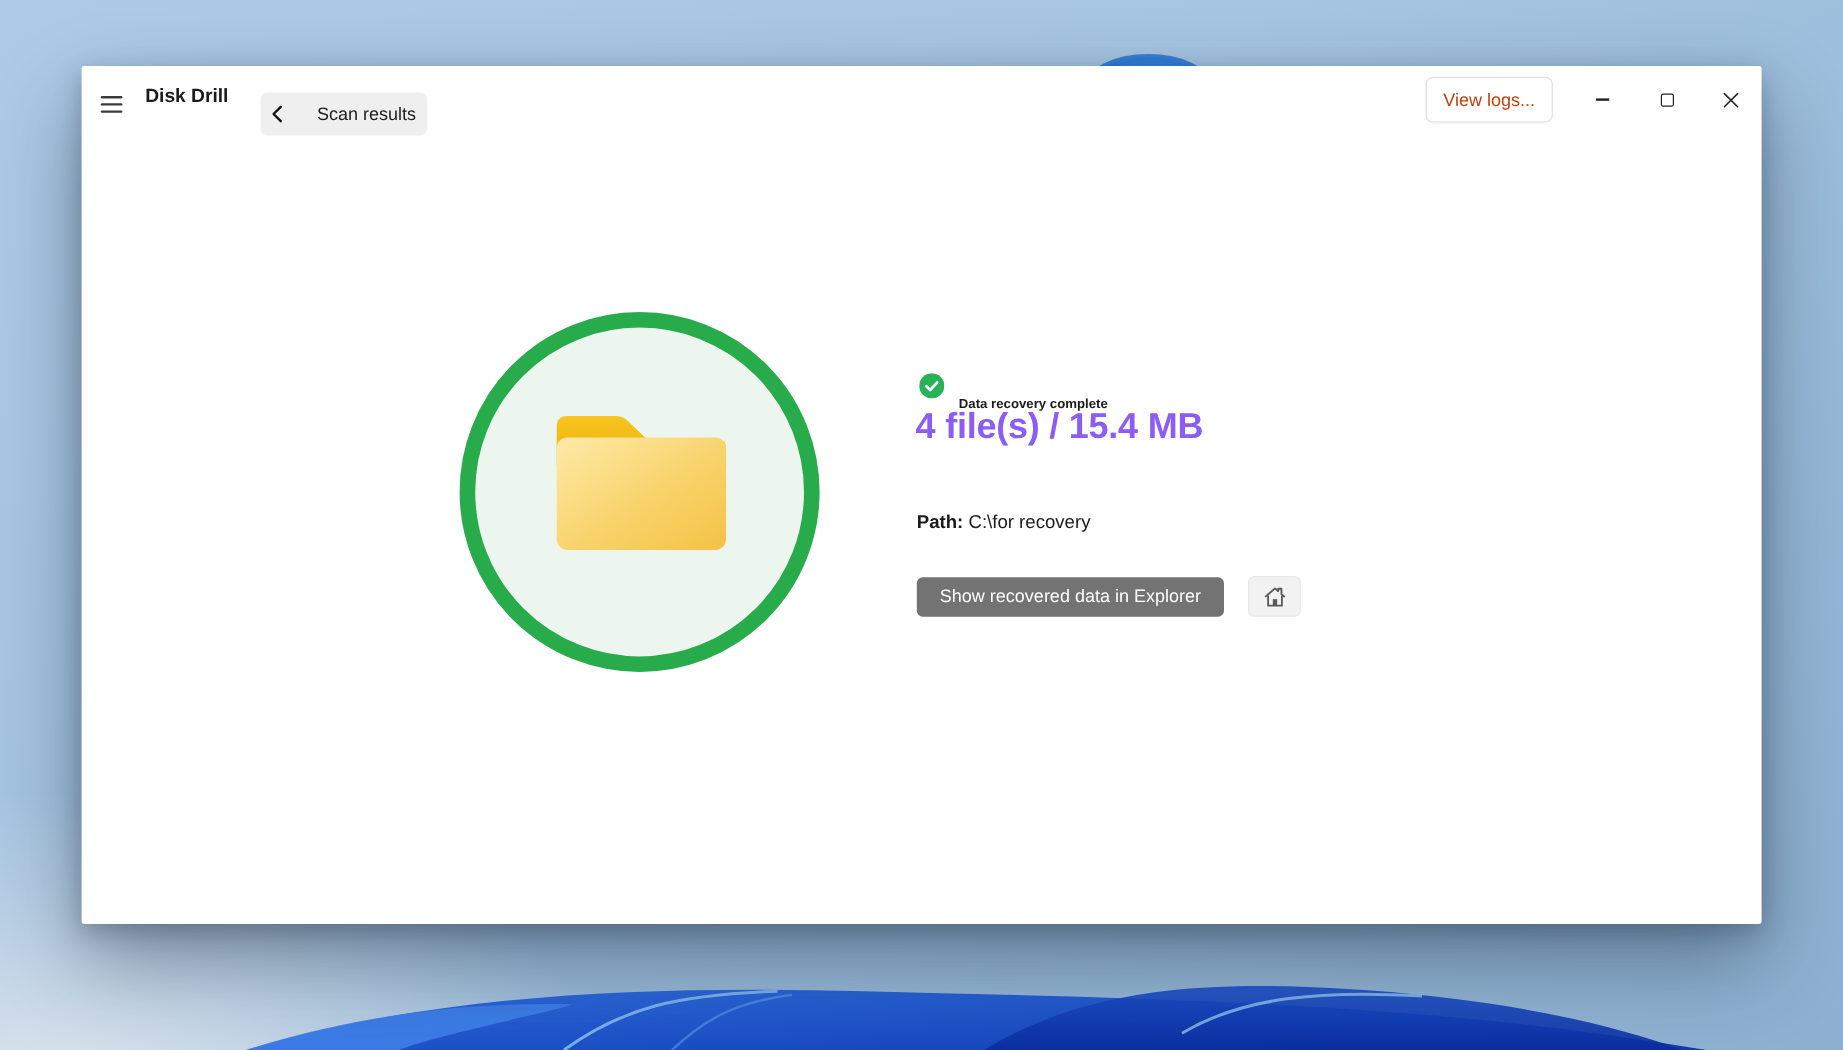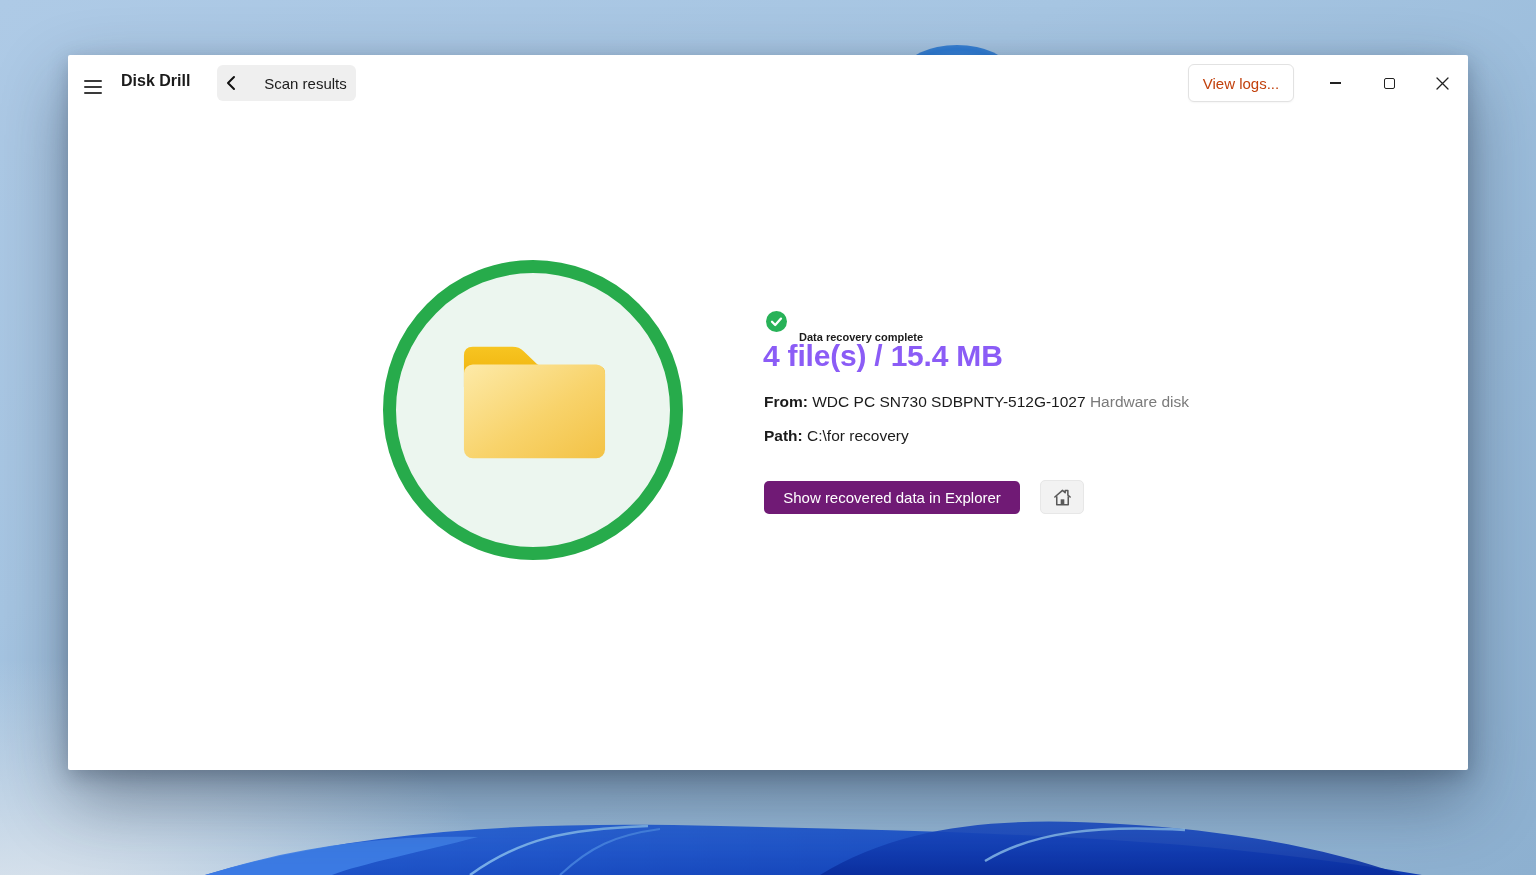--- a/index.html
+++ b/index.html
@@ -27,21 +27,21 @@
     background:#ffffff; border-radius:2px;
     box-shadow:0 30px 70px rgba(25,35,55,.42), 0 6px 20px rgba(25,35,55,.25);
   }
 
   
   .hamburger { position:absolute; left:16px; top:19px; width:28px; height:26px; cursor:pointer;
     display:flex; flex-direction:column; justify-content:center; gap:4px; }
   .hamburger span { display:block; width:18px; height:2px; background:#3a3a3a; border-radius:1px; }
   .app-title { position:absolute; left:53px; top:17px; font-size:16px; font-weight:700; color:#1b1b1b; }
   .back-btn {
-    position:absolute; left:149px; top:10px; width:139px; height:36px;
+    position:absolute; left:149px; top:22px; width:139px; height:36px;
     background:#efefef; border:none; border-radius:6px; cursor:pointer;
     display:flex; align-items:center; justify-content:center; gap:28px;
     font-family:inherit; font-size:15px; color:#1b1b1b;
   }
   .view-logs-btn {
     position:absolute; left:1120px; top:9px; width:106px; height:38px;
     background:#fff; border:1px solid #e2e2e2; border-radius:6px; cursor:pointer;
     font-family:inherit; font-size:15px; color:#c2410c;
     box-shadow:0 1px 2px rgba(0,0,0,.04);
   }
@@ -61,21 +61,21 @@
   .status-row { position:absolute; left:698px; top:244px; display:flex; align-items:center; gap:12px; }
   .status-text { font-size:11px; font-weight:700; color:#1b1b1b;margin-top:32px; }
   .summary { position:absolute; left:695px; top:284px; font-size:30px; font-weight:700; color:#8b5cf6; letter-spacing:-.2px; }
   .meta-line { position:absolute; left:696px; font-size:15.5px; color:#1b1b1b; }
   .meta-line.from { top:338px; } .meta-line.path { top:372px;text-align:center; }
   .meta-label { font-weight:700; }
   .muted { color:#7a7a7a; }
 
   .primary-btn {
     position:absolute; left:696px; top:426px; width:256px; height:33px;
-    background:#701a75; color:#fff; border:none; border-radius:5px; cursor:pointer;
+    background:#737373; color:#fff; border:none; border-radius:5px; cursor:pointer;
     font-family:inherit; font-size:15px;
   }
   .home-btn {
     position:absolute; left:972px; top:425px; width:44px; height:34px;
     background:#f2f2f2; border:1px solid #e7e7e7; border-radius:5px; cursor:pointer;
     display:flex; align-items:center; justify-content:center;
   }
 </style>
 </head>
 <body>
@@ -156,25 +156,20 @@
     <div class="status-row">
       <svg width="21" height="21" viewBox="0 0 21 21">
         <circle cx="10.5" cy="10.5" r="10.5" fill="#28b258"></circle>
         <path d="M6 10.8 L9.2 14 L15 7.6" fill="none" stroke="#fff" stroke-width="2.3" stroke-linecap="round" stroke-linejoin="round"></path>
       </svg>
       <span class="status-text">Data recovery complete</span>
     </div>
 
     <div class="summary">4 file(s) / 15.4 MB</div>
 
-    <div class="meta-line from">
-      <span class="meta-label">From:</span>
-      <span>WDC PC SN730 SDBPNTY-512G-1027</span>
-      <span class="muted">Hardware disk</span>
-    </div>
 
     <div class="meta-line path">
       <span class="meta-label">Path:</span>
       <span>C:\for recovery</span>
     </div>
 
     <button class="primary-btn">Show recovered data in Explorer</button>
 
     <button class="home-btn">
       <svg width="23" height="23" viewBox="0 0 24 24">

